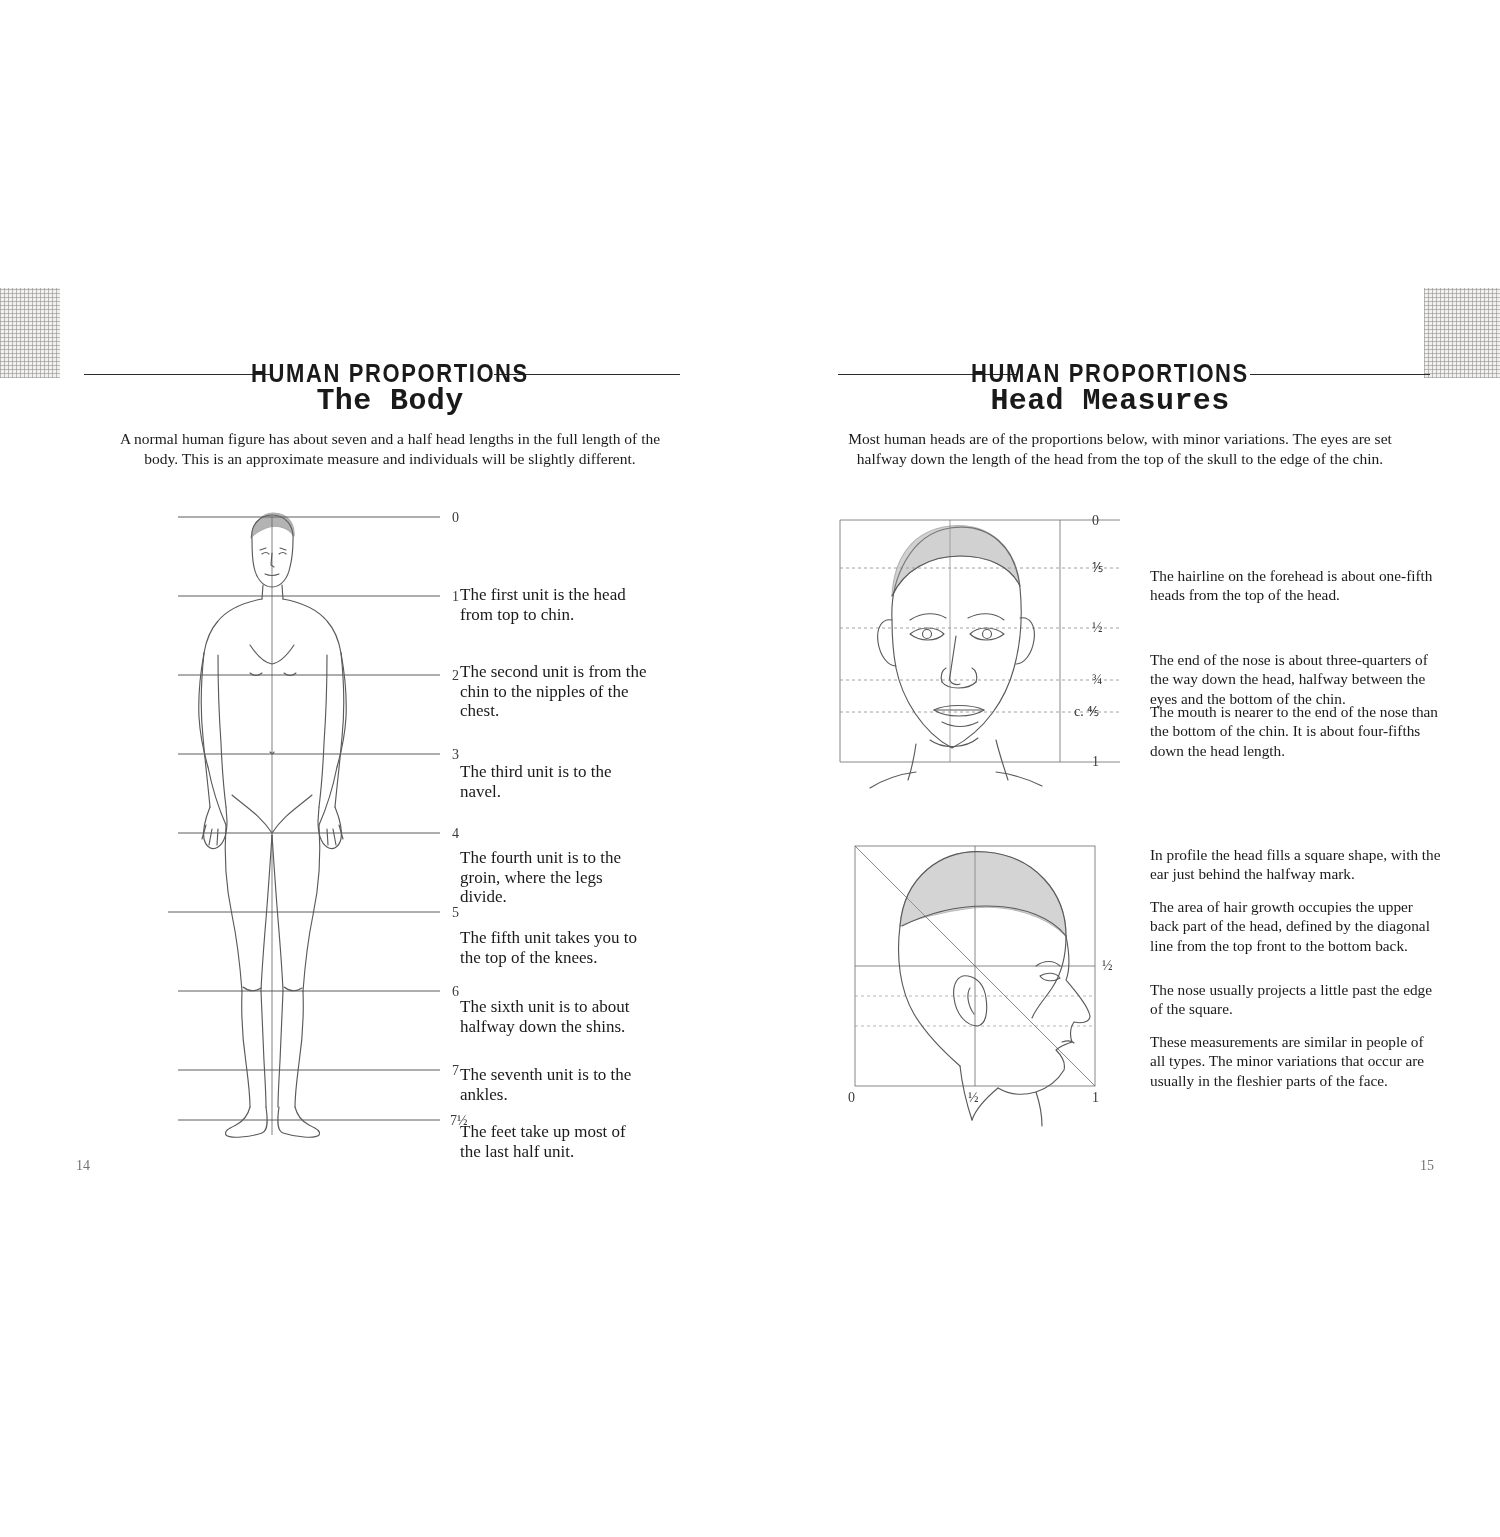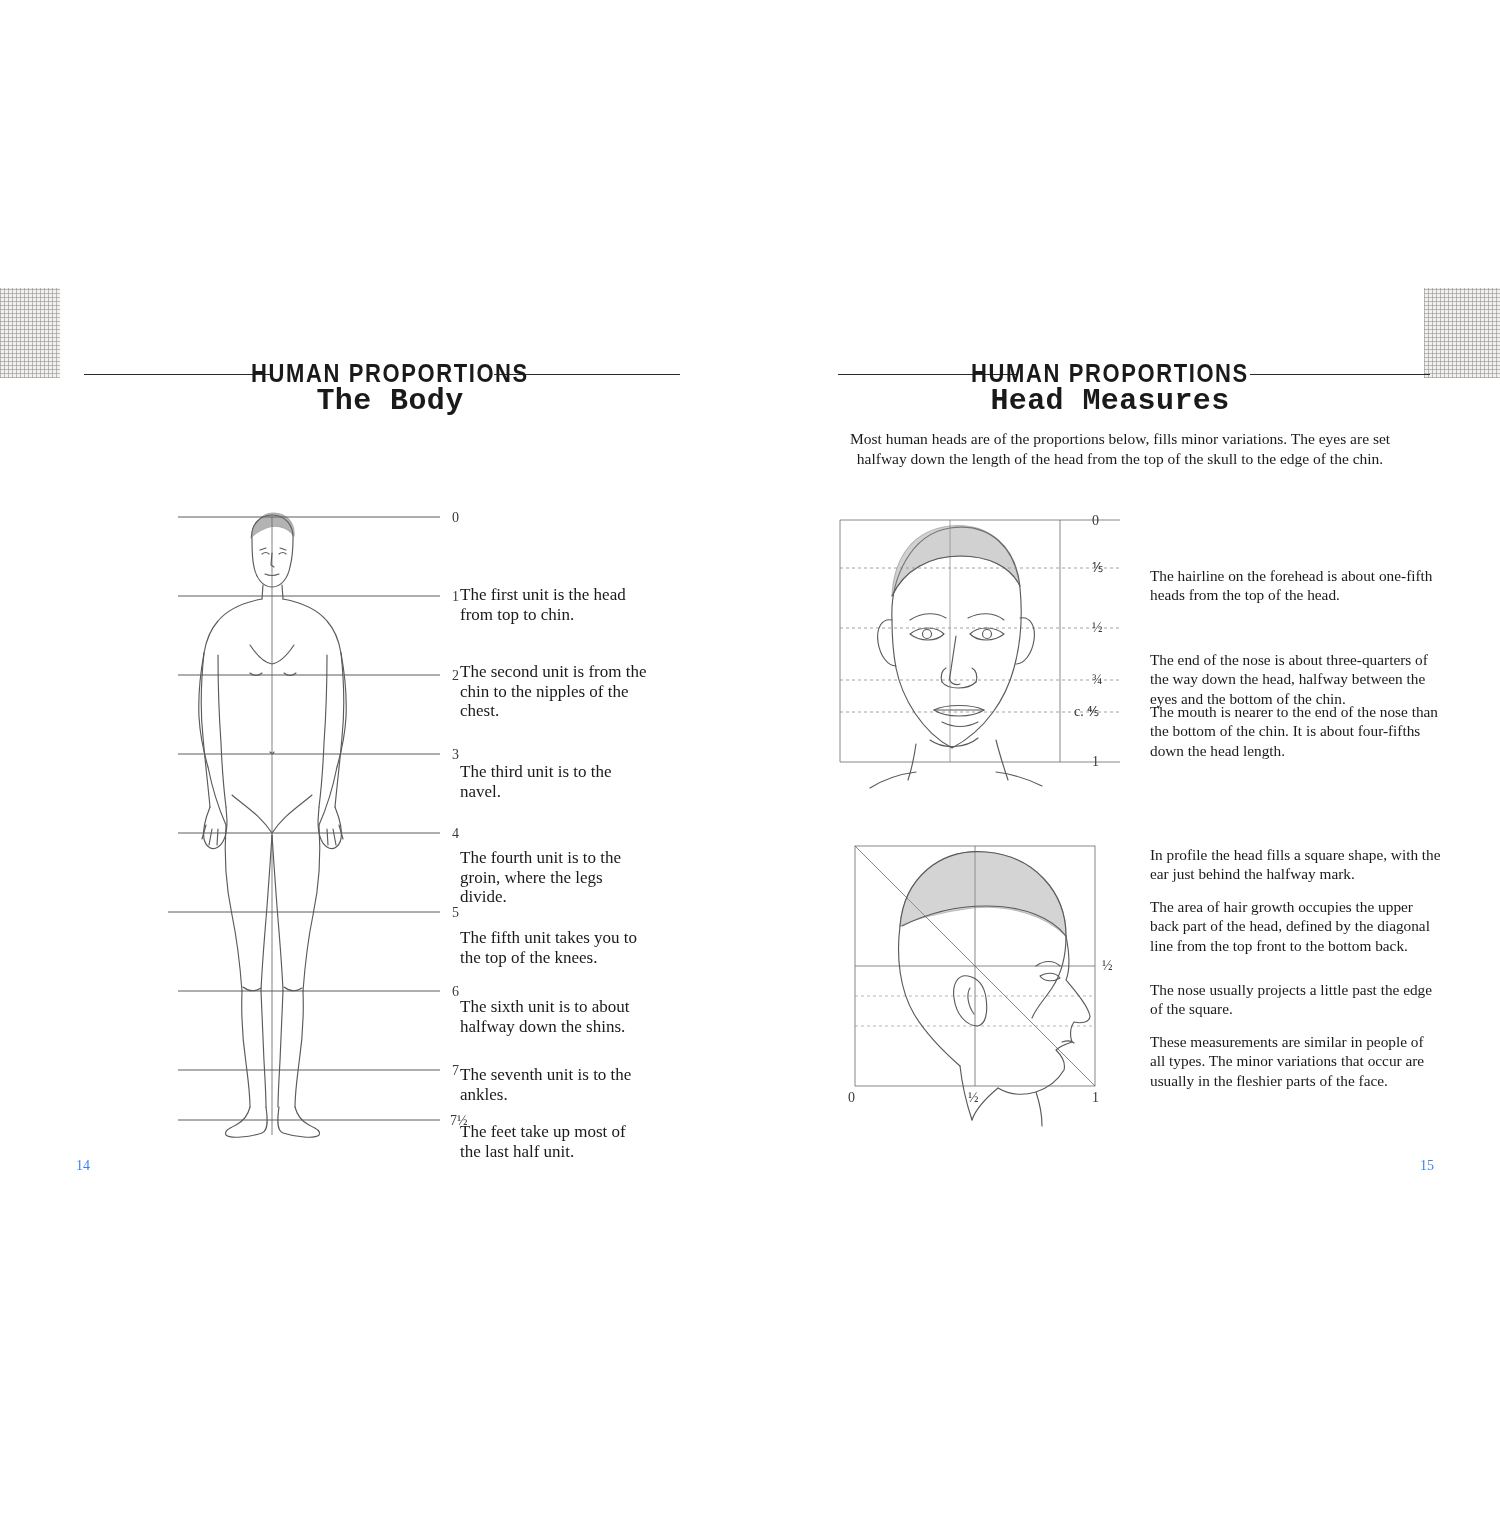--- a/index.html
+++ b/index.html
@@ -87,21 +87,21 @@
     font-size: 15.5px;
     line-height: 20px;
   }
   .page.left  .intro { left: 70px; }
   .page.right .intro { left: 80px; }
 
   .folio {
     position: absolute;
     top: 1158px;
     font-size: 14px;
-    color: #3b82f6;
+    color: #737373;
   }
   .page.left  .folio { left: 36px; }
   .page.right .folio { left: 660px; }
 
   
   .fig {
     position: absolute;
   }
   .fig svg { display: block; }
 
@@ -134,20 +134,21 @@
 
   <div class="cloth left"></div>
   <div class="cloth right"></div>
 
   <div class="page left">
 
     <div class="head-rule rule-a"></div>
     <div class="head-rule rule-b"></div>
     <div class="kicker">HUMAN PROPORTIONS</div>
     <div class="subtitle">The Body</div>
+    <div class="intro">A normal human figure has about seven and a half head lengths in the full length of the body. This is an approximate measure and individuals will be slightly different.</div>
 
     <div class="fig" style="left:60px; top:495px;">
       <svg width="400" height="680" viewBox="0 0 400 680">
         <g stroke="#4a4a4a" fill="none" stroke-width="0.9">
 
           <line x1="78" y1="22" x2="340" y2="22"></line>
           <line x1="78" y1="101" x2="340" y2="101"></line>
           <line x1="78" y1="180" x2="340" y2="180"></line>
           <line x1="78" y1="259" x2="340" y2="259"></line>
           <line x1="78" y1="338" x2="340" y2="338"></line>
@@ -244,21 +245,21 @@
 
     <div class="folio">14</div>
   </div>
 
   <div class="page right">
 
     <div class="head-rule rule-a"></div>
     <div class="head-rule rule-b"></div>
     <div class="kicker">HUMAN PROPORTIONS</div>
     <div class="subtitle">Head Measures</div>
-    <div class="intro">Most human heads are of the proportions below, fills minor variations. The eyes are set halfway down the length of the head from the top of the skull to the edge of the chin.</div>
+    <div class="intro">Most human heads are of the proportions below, with minor variations. The eyes are set halfway down the length of the head from the top of the skull to the edge of the chin.</div>
 
     <div class="fig" style="left:70px; top:500px;">
       <svg width="320" height="290" viewBox="0 0 320 290">
         <g stroke="#6a6a6a" fill="none" stroke-width="0.8">
           <line x1="10" y1="20" x2="290" y2="20"></line>
           <line x1="10" y1="262" x2="290" y2="262"></line>
           <line x1="10" y1="20" x2="10" y2="262"></line>
           <line x1="230" y1="20" x2="230" y2="262"></line>
           <line x1="120" y1="20" x2="120" y2="262" stroke-width="0.6"></line>
         </g>

